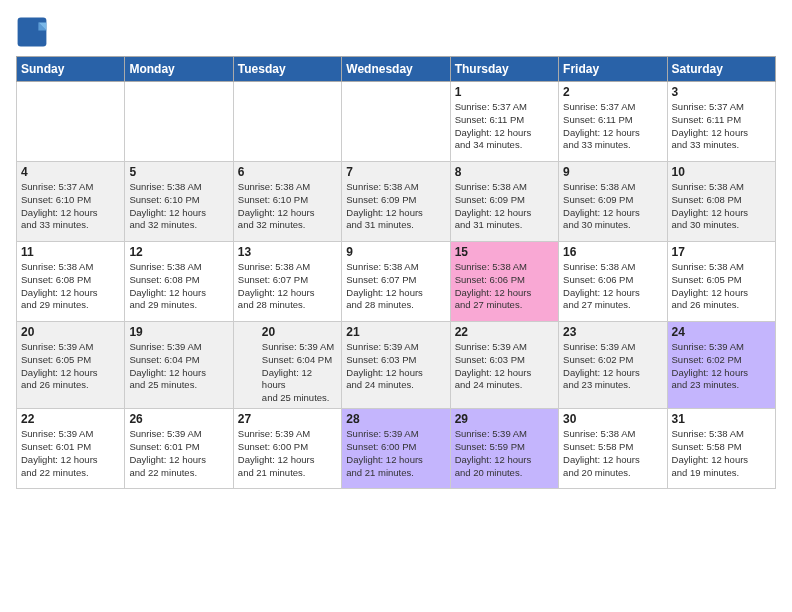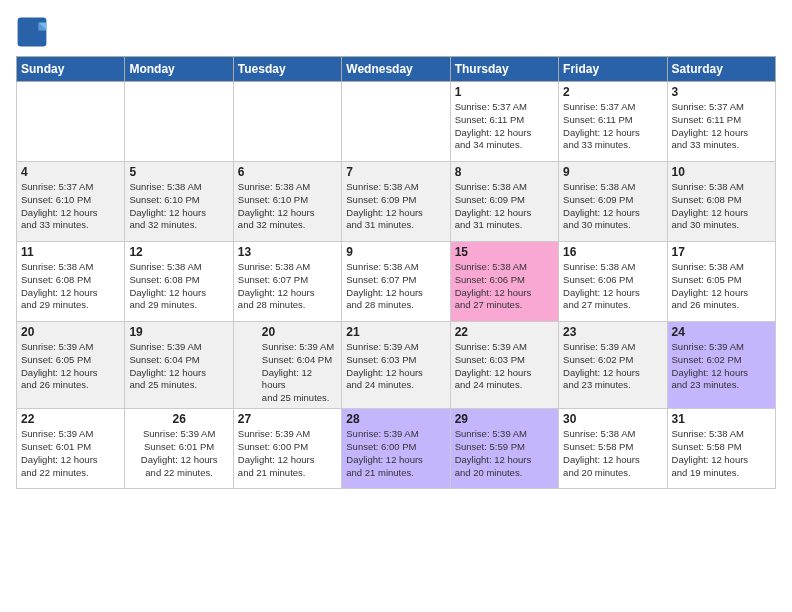--- a/index.html
+++ b/index.html
@@ -308,21 +308,21 @@
         </td>
       </tr>
       <tr>
         <td style="background-color: rgb(255, 255, 255);">
           <div class="day-num">22</div>
           <div class="day-info" style="white-space: pre-line;">Sunrise: 5:39 AM
 Sunset: 6:01 PM
 Daylight: 12 hours
 and 22 minutes.</div>
         </td>
-        <td style="background-color: rgb(255, 255, 255); text-align: center;">
+        <td style="background-color: rgb(255, 255, 255);">
           <div class="day-num">26</div>
           <div class="day-info" style="white-space: pre-line;">Sunrise: 5:39 AM
 Sunset: 6:01 PM
 Daylight: 12 hours
 and 22 minutes.</div>
         </td>
         <td style="background-color: rgb(255, 255, 255);">
           <div class="day-num">27</div>
           <div class="day-info" style="white-space: pre-line;">Sunrise: 5:39 AM
 Sunset: 6:00 PM

